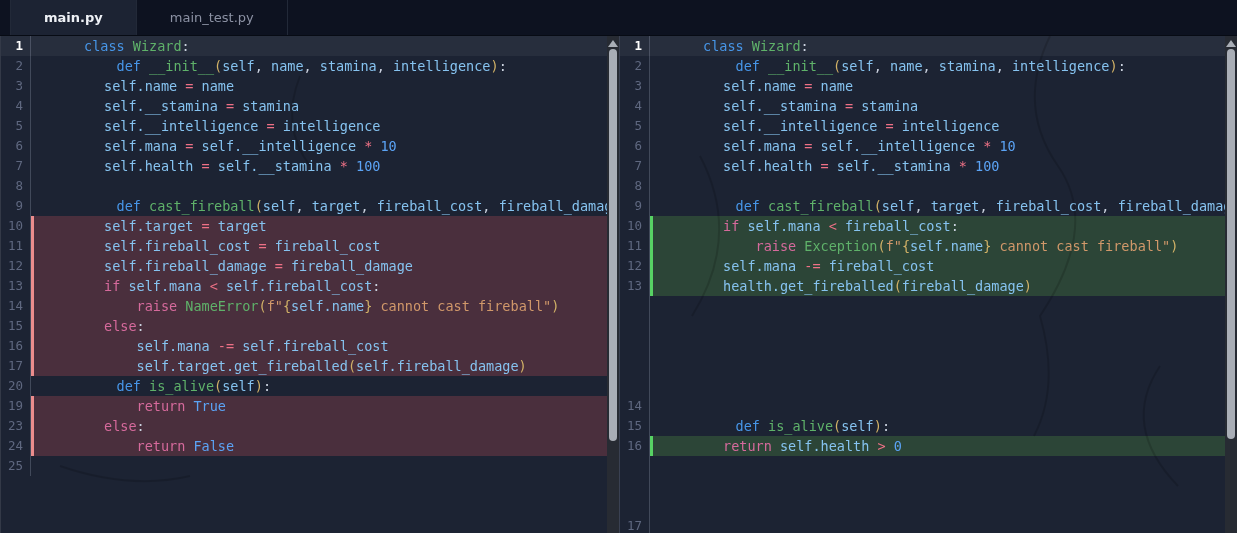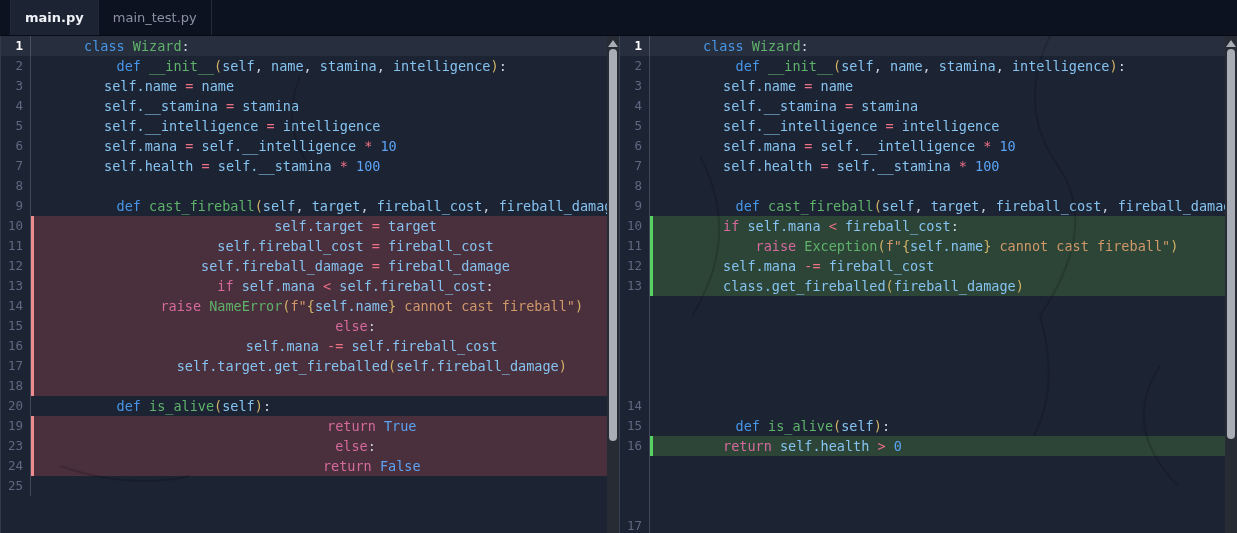--- a/index.html
+++ b/index.html
@@ -16,21 +16,21 @@
     height:36px;
     display:flex;
     align-items:stretch;
     background:var(--tabbar_bg,#0d1220);
     padding-left:10px;
     border-bottom:1px solid #070b14;
   }
   .tab{
     display:flex;
     align-items:center;
-    padding:0 14px;
+    padding:0 33px;
     font-family:"DejaVu Sans",sans-serif;
     font-size:13px;
     color:var(--tab_inactive_text,#8b91a3);
     border-right:1px solid #222938;
     cursor:pointer;
     user-select:none;
   }
   .tab:first-child{border-left:1px solid #222938;}
   .tab.active{
     background:var(--tab_active_bg,#1c2333);
@@ -69,21 +69,21 @@
   }
   .code-cell{
     flex:1;
     min-width:0;
     white-space:pre;
     overflow:hidden;
     padding-left:5px;
     border-left:3px solid transparent;
     color:var(--syn_plain,#ccd3e0);
   }
-  .removed .code-cell{background:var(--removed_bg,#4a2f3d);border-left-color:var(--removed_border,#eb8d8d);text-align:center;}
+  .removed .code-cell{background:var(--removed_bg,#4a2f3d);border-left-color:var(--removed_border,#eb8d8d);}
   .added   .code-cell{background:var(--added_bg,#2c4537);border-left-color:var(--added_border,#57d364);}
   .current .code-cell{background:var(--current_line_bg,rgba(255,255,255,0.05));}
   .current .gutter-cell{color:#ffffff;font-weight:bold;background:var(--current_line_bg,rgba(255,255,255,0.05));}
   
   .tk-k{color:var(--syn_keyword,#4796e8);margin-left:45px;}
   .tk-c{color:var(--syn_control,#d66a9c);}
   .tk-o{color:var(--syn_operator,#ee7186);}
   .tk-f{color:var(--syn_entity,#5fb26a);}
   .tk-p{color:var(--syn_bracket,#d2b267);}
   .tk-b{color:var(--syn_bracket,#d2b267);}
@@ -199,24 +199,20 @@
           <div class="code-cell"><span class="tk-w">        </span><span class="tk-c">else</span><span class="tk-w">:</span></div>
         </div>
         <div class="code-row removed">
           <div class="gutter-cell">16</div>
           <div class="code-cell"><span class="tk-w">            </span><span class="tk-v">self.mana</span><span class="tk-o"> -= </span><span class="tk-v">self.fireball_cost</span></div>
         </div>
         <div class="code-row removed">
           <div class="gutter-cell">17</div>
           <div class="code-cell"><span class="tk-w">            </span><span class="tk-v">self.target.get_fireballed</span><span class="tk-p">(</span><span class="tk-v">self.fireball_damage</span><span class="tk-p">)</span></div>
         </div>
-        <div class="code-row removed">
-          <div class="gutter-cell">18</div>
-          <div class="code-cell"></div>
-        </div>
         <div class="code-row normal">
           <div class="gutter-cell">20</div>
           <div class="code-cell"><span class="tk-w">    </span><span class="tk-k">def</span><span class="tk-w"> </span><span class="tk-f">is_alive</span><span class="tk-p">(</span><span class="tk-v">self</span><span class="tk-p">)</span><span class="tk-w">:</span></div>
         </div>
         <div class="code-row removed">
           <div class="gutter-cell">19</div>
           <div class="code-cell"><span class="tk-w">            </span><span class="tk-c">return</span><span class="tk-w"> </span><span class="tk-n">True</span></div>
         </div>
         <div class="code-row removed">
           <div class="gutter-cell">23</div>
@@ -282,21 +278,21 @@
         <div class="code-row added">
           <div class="gutter-cell">11</div>
           <div class="code-cell"><span class="tk-w">            </span><span class="tk-c">raise</span><span class="tk-w"> </span><span class="tk-f">Exception</span><span class="tk-p">(</span><span class="tk-s">f"</span><span class="tk-b">{</span><span class="tk-v">self.name</span><span class="tk-b">}</span><span class="tk-s"> cannot cast fireball"</span><span class="tk-p">)</span></div>
         </div>
         <div class="code-row added">
           <div class="gutter-cell">12</div>
           <div class="code-cell"><span class="tk-w">        </span><span class="tk-v">self.mana</span><span class="tk-o"> -= </span><span class="tk-v">fireball_cost</span></div>
         </div>
         <div class="code-row added">
           <div class="gutter-cell">13</div>
-          <div class="code-cell"><span class="tk-w">        </span><span class="tk-v">class.get_fireballed</span><span class="tk-p">(</span><span class="tk-v">fireball_damage</span><span class="tk-p">)</span></div>
+          <div class="code-cell"><span class="tk-w">        </span><span class="tk-v">health.get_fireballed</span><span class="tk-p">(</span><span class="tk-v">fireball_damage</span><span class="tk-p">)</span></div>
         </div>
         <div class="code-row spacer">
           <div class="gutter-cell"></div>
           <div class="code-cell"></div>
         </div>
         <div class="code-row spacer">
           <div class="gutter-cell"></div>
           <div class="code-cell"></div>
         </div>
         <div class="code-row spacer">

